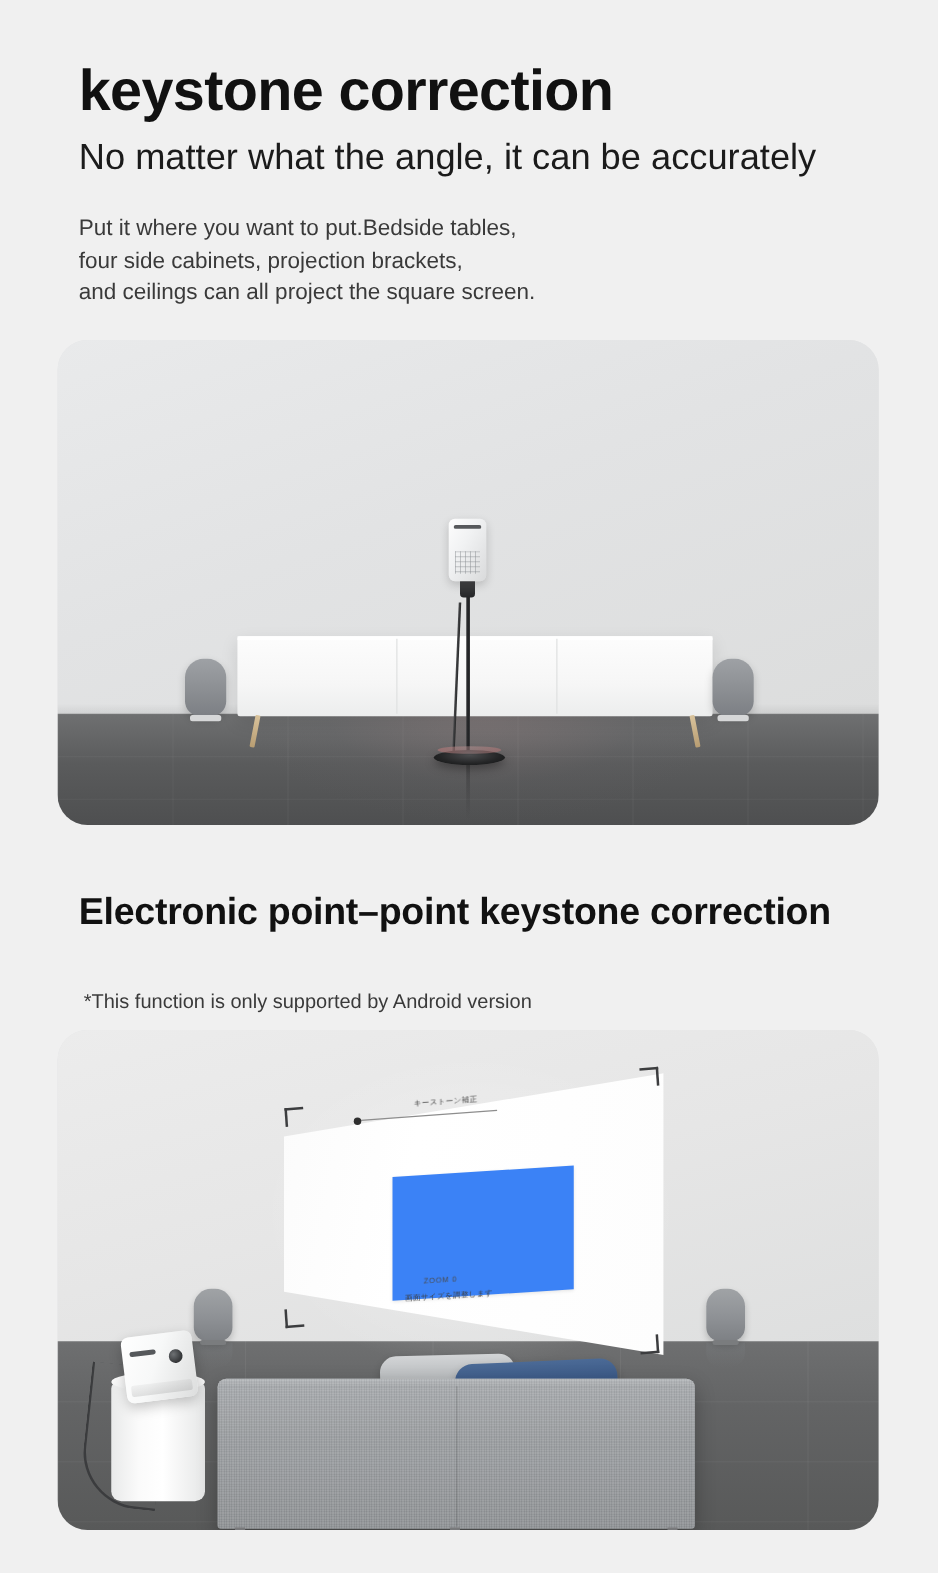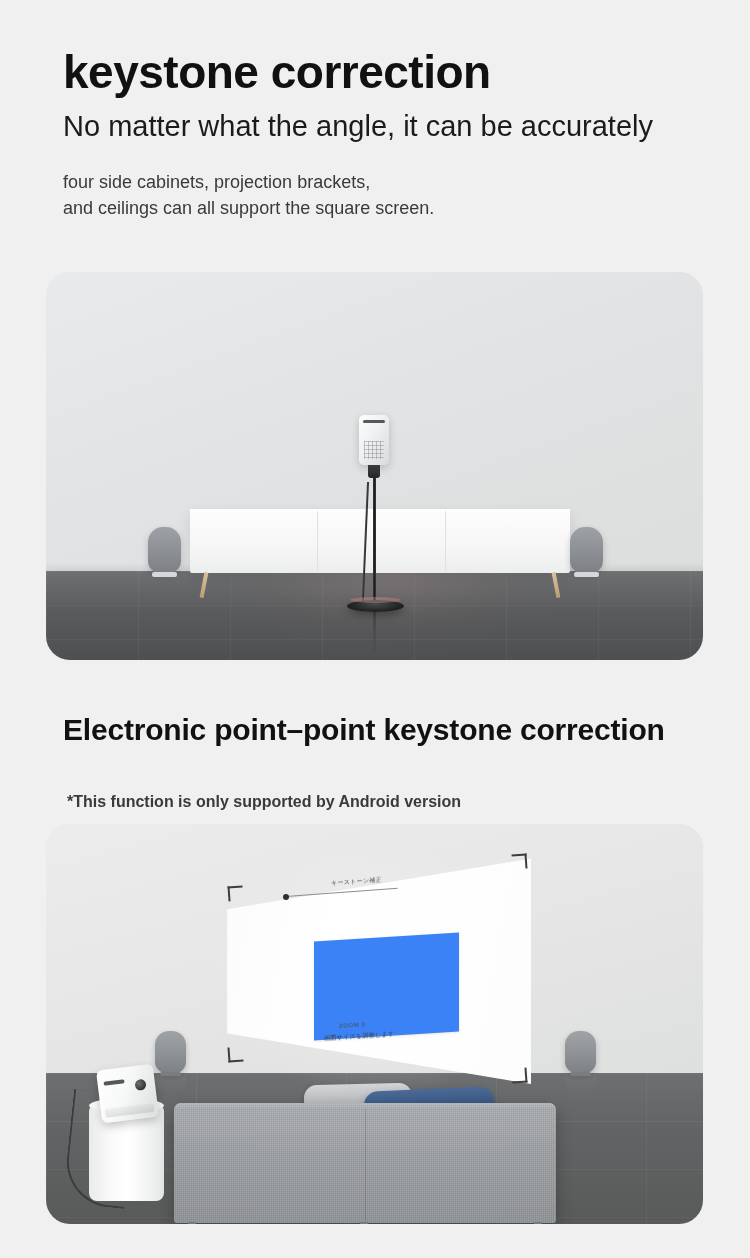--- a/index.html
+++ b/index.html
@@ -57,21 +57,21 @@
     line-height: 1.22;
     color: #111;
     letter-spacing: -0.2px;
   }
   .section2-head div { white-space: nowrap; }
   .section2-head .line2 { padding-left: 6px; }
   .footnote {
     position: absolute;
     left: 67px; top: 793px;
     font-size: 16px;
-    font-weight: 700;
+    font-weight: 400;
     color: #3a3a3a;
     white-space: nowrap;
   }
 
   
   .card {
     position: absolute;
     overflow: hidden;
     border-radius: 24px;
     background: #e3e4e5;
@@ -376,22 +376,23 @@
   }
 </style>
 </head>
 <body>
 
 <div class="page">
 
   <div class="headline">keystone correction</div>
   <div class="subhead">No matter what the angle, it can be accurately</div>
   <div class="body-copy">
+    <div>Put it where you want to put.Bedside tables,</div>
     <div>four side cabinets, projection brackets,</div>
-    <div>and ceilings can all support the square screen.</div>
+    <div>and ceilings can all project the square screen.</div>
   </div>
 
   <div class="card" id="scene1">
     <div class="s1-wall"></div>
     <div class="s1-floor">
       <div class="tile"></div>
       <div class="sheen"></div>
     </div>
 
     <div class="console">

